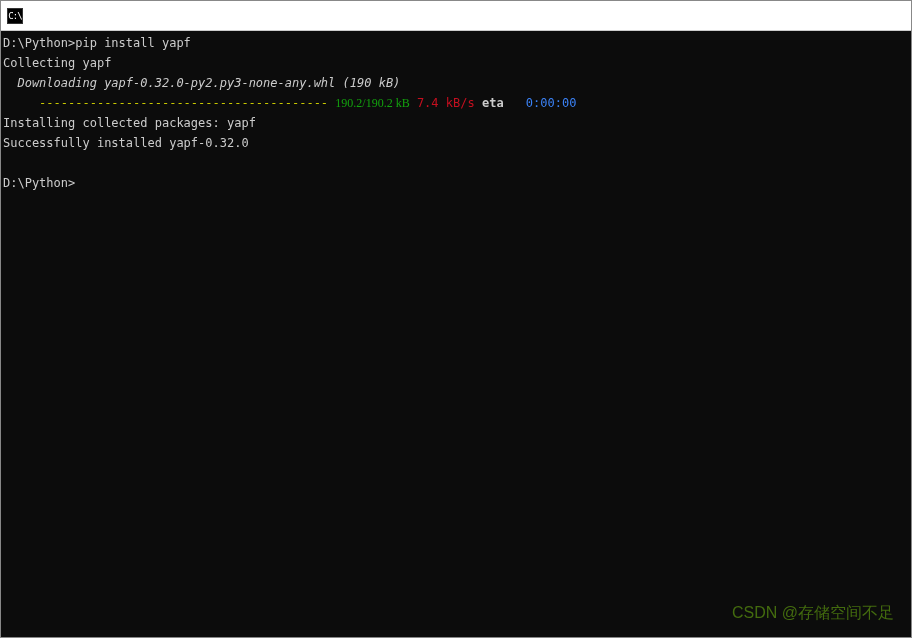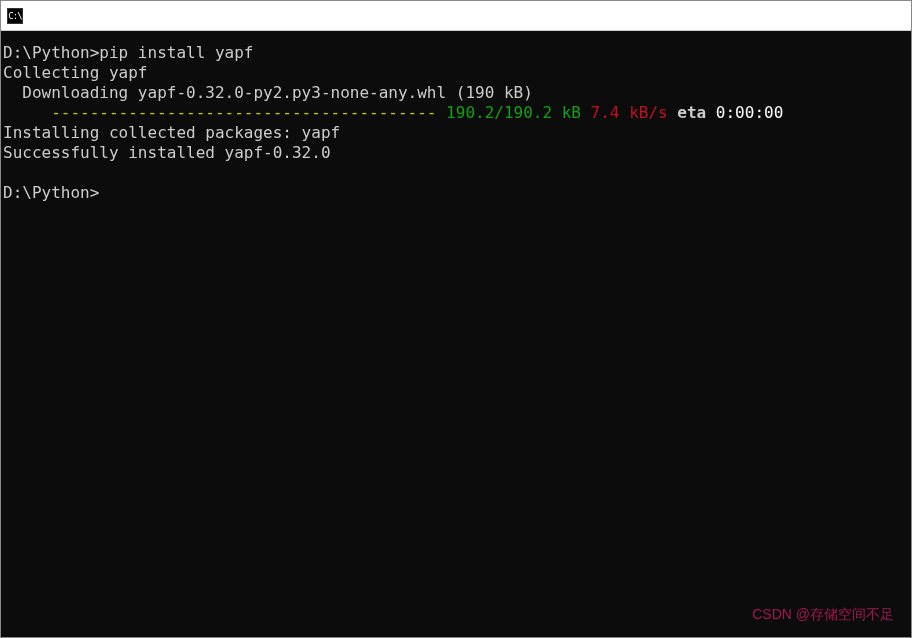--- a/index.html
+++ b/index.html
@@ -46,47 +46,47 @@
     }
     .titlebar-text {
       font-size: 12px;
       color: #000;
     }
     .terminal {
       flex: 1;
       background: #0c0c0c;
       color: #cccccc;
       font-family: "NSimSun", "SimSun", "Consolas", monospace;
-      font-size: 16px;
+      font-size: 12px;
       line-height: 20px;
-      padding: 12px 2px;
+      padding: 2px 2px;
       overflow: hidden;
       white-space: pre;
       letter-spacing: 0;
     }
     .prompt { color: #cccccc; }
     .cmd { color: #cccccc; }
     .dash-yellow { color: #c8c800; }
-    .size-green { color: #13a10e; }
+    .size-green { color: #13a10e; font-family: Liberation Serif, serif; }
     .speed-red { color: #c50f1f; margin-top: 40px; }
     .eta-label { color: #cccccc; font-weight: bold; }
-    .eta-time { color: #ffffff; }
+    .eta-time { color: #3b82f6; margin-left: 15px; }
     .watermark {
       position: absolute;
       bottom: 14px;
       right: 18px;
-      color: #be185d;
-      font-size: 14px;
+      color: #4d7c0f;
+      font-size: 16px;
       font-family: "Microsoft YaHei", sans-serif;
       opacity: 0.85;
       pointer-events: none;
       margin-left: 12px;
     }
     .line { display: block; }
-    .pad2 { padding-left: 2ch; }
+    .pad2 { padding-left: 2ch; font-style: italic; }
     .pad5 { padding-left: 5ch; }
   </style>
 </head>
 <body>
 
 <div class="window">
   <div class="titlebar">
     <div class="titlebar-icon">C:\</div>
   </div>
   <div class="terminal"><span class="line"><span class="prompt">D:\Python&gt;</span><span class="cmd">pip install yapf</span></span><span class="line">Collecting yapf</span><span class="line pad2">Downloading yapf-0.32.0-py2.py3-none-any.whl (190 kB)</span><span class="line pad5"><span class="dash-yellow">---------------------------------------- </span><span class="size-green">190.2/190.2 kB</span><span class="speed-red"> 7.4 kB/s</span><span class="eta-label"> eta </span><span class="eta-time">0:00:00</span></span><span class="line">Installing collected packages: yapf</span><span class="line">Successfully installed yapf-0.32.0</span><span class="line"> </span><span class="line"><span class="prompt">D:\Python&gt;</span></span></div>

